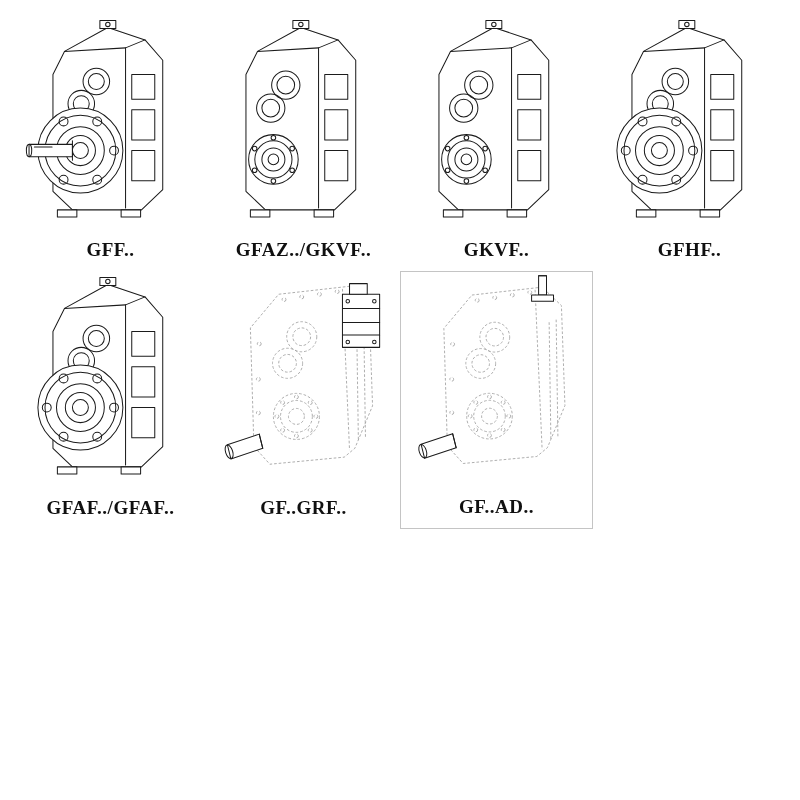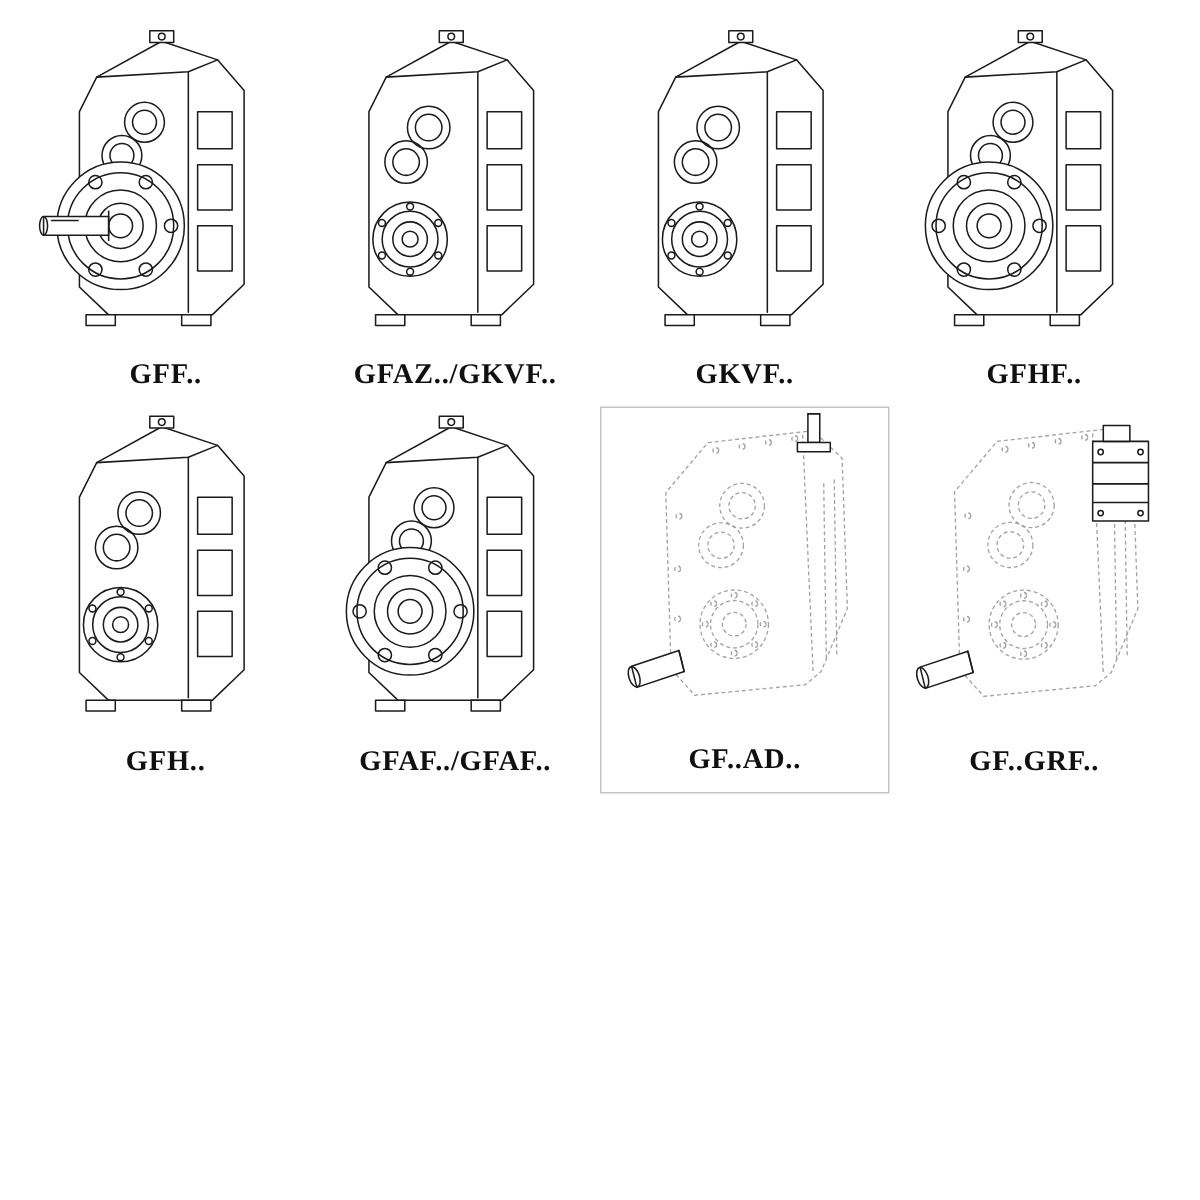--- a/index.html
+++ b/index.html
@@ -273,44 +273,38 @@
     <figcaption class="label">GKVF..</figcaption>
   </figure>
 
   <figure class="cell">
     <svg class="drawing" viewBox="0 0 200 250" preserveAspectRatio="xMidYMax meet" aria-hidden="true">
       <use href="#sym-flange" xlink:href="#sym-flange"></use>
     </svg>
     <figcaption class="label">GFHF..</figcaption>
   </figure>
 
-  <figure class="cell">
-    <svg class="drawing" viewBox="0 0 200 250" preserveAspectRatio="xMidYMax meet" aria-hidden="true">
-      <use href="#sym-bore" xlink:href="#sym-bore"></use>
-    </svg>
-    <figcaption class="label">GFH..</figcaption>
-  </figure>
 
 
 
 
   <figure class="cell">
     <svg class="drawing" viewBox="0 0 200 250" preserveAspectRatio="xMidYMax meet" aria-hidden="true">
       <use href="#sym-flange" xlink:href="#sym-flange"></use>
     </svg>
     <figcaption class="label">GFAF../GFAF..</figcaption>
   </figure>
 
 
+  <figure class="cell">
+    <svg class="drawing" viewBox="0 0 200 250" preserveAspectRatio="xMidYMax meet" aria-hidden="true">
+      <use href="#sym-ghost-box" xlink:href="#sym-ghost-box"></use>
+    </svg>
+    <figcaption class="label">GF..GRF..</figcaption>
+  </figure>
+
   <figure class="cell framed">
     <svg class="drawing" viewBox="0 0 200 250" preserveAspectRatio="xMidYMax meet" aria-hidden="true">
       <use href="#sym-ghost-shaft" xlink:href="#sym-ghost-shaft"></use>
     </svg>
     <figcaption class="label">GF..AD..</figcaption>
   </figure>
-
-  <figure class="cell">
-    <svg class="drawing" viewBox="0 0 200 250" preserveAspectRatio="xMidYMax meet" aria-hidden="true">
-      <use href="#sym-ghost-box" xlink:href="#sym-ghost-box"></use>
-    </svg>
-    <figcaption class="label">GF..GRF..</figcaption>
-  </figure>
 </main>
 
 </body></html>

